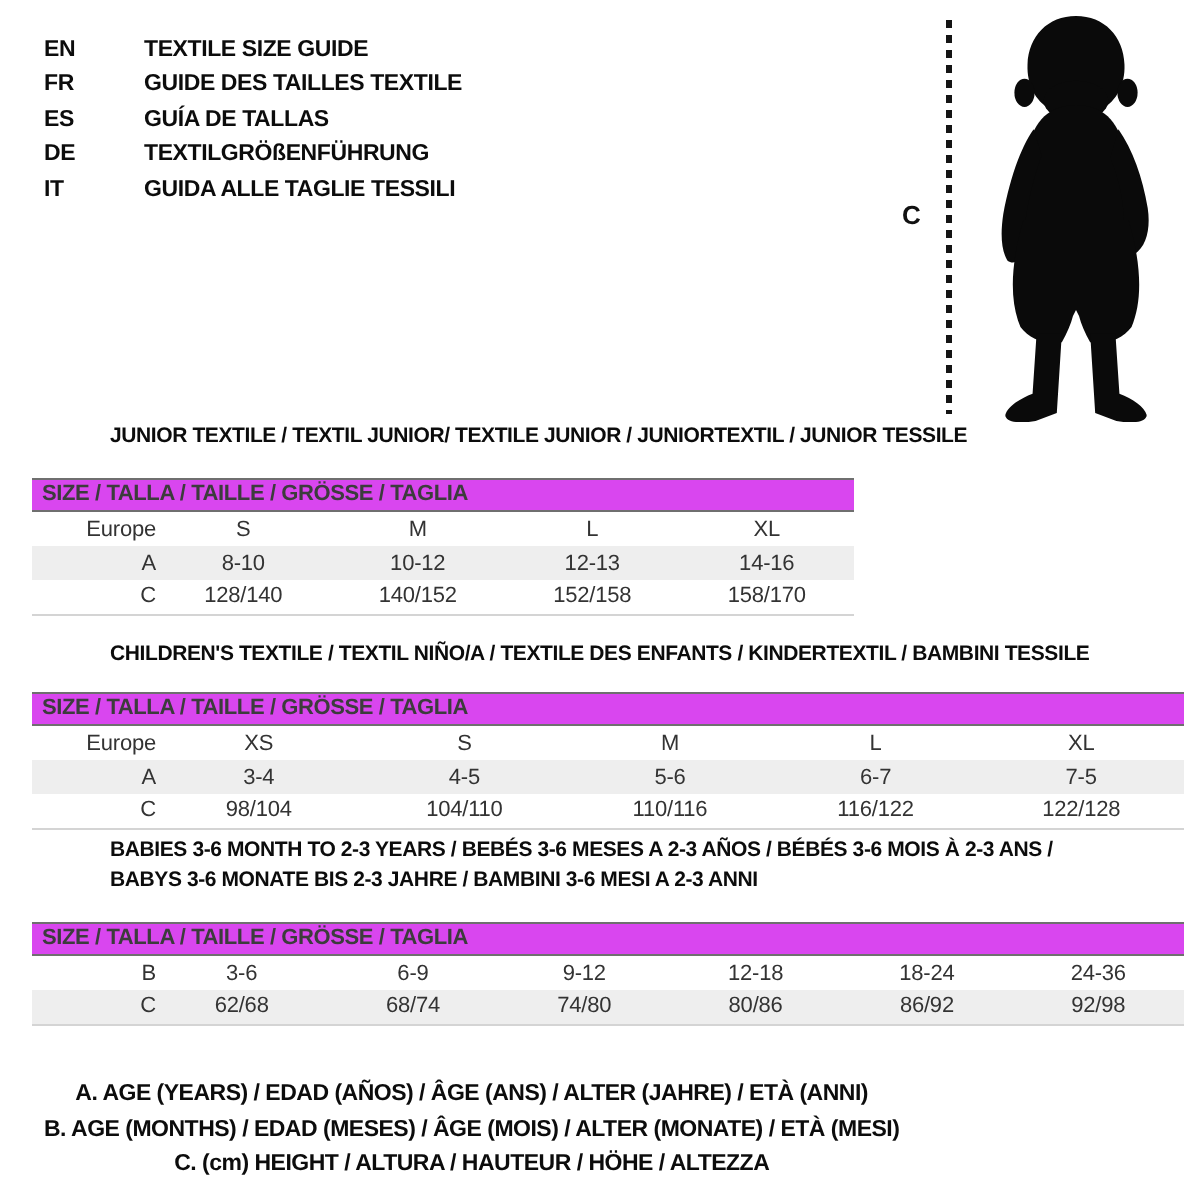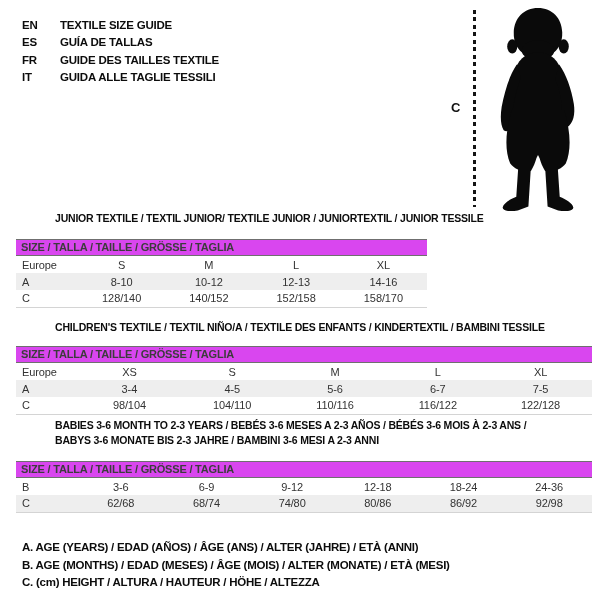--- a/index.html
+++ b/index.html
@@ -19,21 +19,21 @@
 
   
   .langs { position: absolute; left: 22px; top: 16px; }
   .lang-row { display: flex; height: 17.5px; align-items: center; }
   .lang-code {
     width: 38px; font-weight: 700; font-size: 11.5px;
     letter-spacing: -0.2px; color: #0c0c0c;
   }
   .lang-title {
     font-weight: 700; font-size: 11.5px;
-    letter-spacing: -0.2px; color: #0c0c0c; white-space: nowrap;
+    letter-spacing: -0.2px; color: #0c0c0c; white-space: nowrap; margin-left: 12px;
   }
 
   
   .height-line {
     position: absolute; left: 473px; top: 10px; width: 3px; height: 197px;
     background-image: repeating-linear-gradient(to bottom, #141414 0 4px, transparent 4px 7.5px);
   }
   .height-c {
     position: absolute; left: 451px; top: 100px;
     font-weight: 700; font-size: 13px; color: #111;
@@ -63,48 +63,52 @@
   }
   .size-table {
     width: 100%; border-collapse: collapse; table-layout: fixed;
     border-bottom: 1px solid #d4d4d4;
   }
   .size-table td {
     height: 17px; font-size: 11px; color: #333;
     text-align: center; padding: 0; letter-spacing: -0.1px;
     white-space: nowrap; overflow: hidden;
   }
-  .size-table td.rowlabel { text-align: left; padding-left: 6px; }
+  .size-table td.rowlabel { text-align: right; padding-left: 6px; }
   .size-table tr.shaded td { background: #eeeeee; }
   col.first-col { width: 62px; }
 
   
   #legend { position: absolute; left: 22px; top: 539px; }
   .legend-line {
     font-weight: 700; font-size: 11.5px; letter-spacing: -0.25px;
-    line-height: 17.5px; color: #0c0c0c; white-space: nowrap;
+    line-height: 17.5px; color: #0c0c0c; white-space: nowrap; text-align: center;
   }
 </style>
 </head>
 <body>
 
 <div class="canvas">
 
   <div class="langs">
     <div class="lang-row">
       <span class="lang-code">EN</span>
       <span class="lang-title">TEXTILE SIZE GUIDE</span>
     </div>
     <div class="lang-row">
+      <span class="lang-code">FR</span>
+      <span class="lang-title">GUIDE DES TAILLES TEXTILE</span>
+    </div>
+    <div class="lang-row">
       <span class="lang-code">ES</span>
       <span class="lang-title">GUÍA DE TALLAS</span>
     </div>
     <div class="lang-row">
-      <span class="lang-code">FR</span>
-      <span class="lang-title">GUIDE DES TAILLES TEXTILE</span>
+      <span class="lang-code">DE</span>
+      <span class="lang-title">TEXTILGRÖßENFÜHRUNG</span>
     </div>
     <div class="lang-row">
       <span class="lang-code">IT</span>
       <span class="lang-title">GUIDA ALLE TAGLIE TESSILI</span>
     </div>
   </div>
 
   <div class="height-line"></div>
   <span class="height-c">C</span>
   <svg class="silhouette" width="102" height="204" viewBox="0 0 100 202" fill="#0a0a0a" xmlns="http://www.w3.org/2000/svg">

